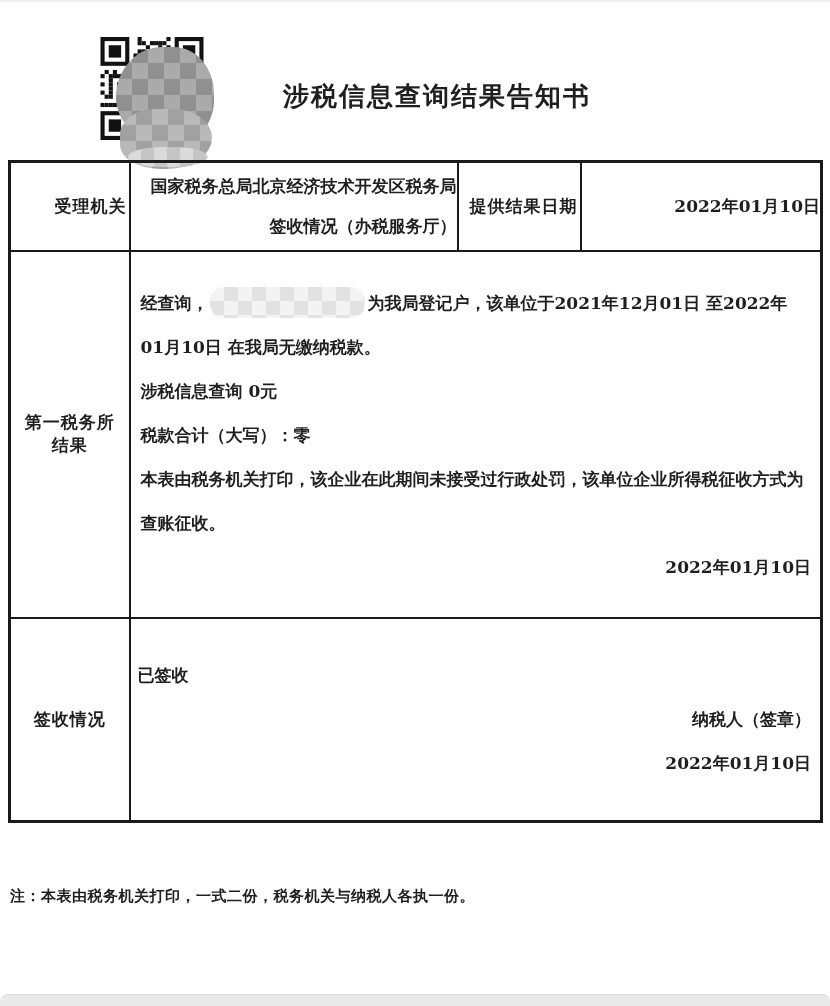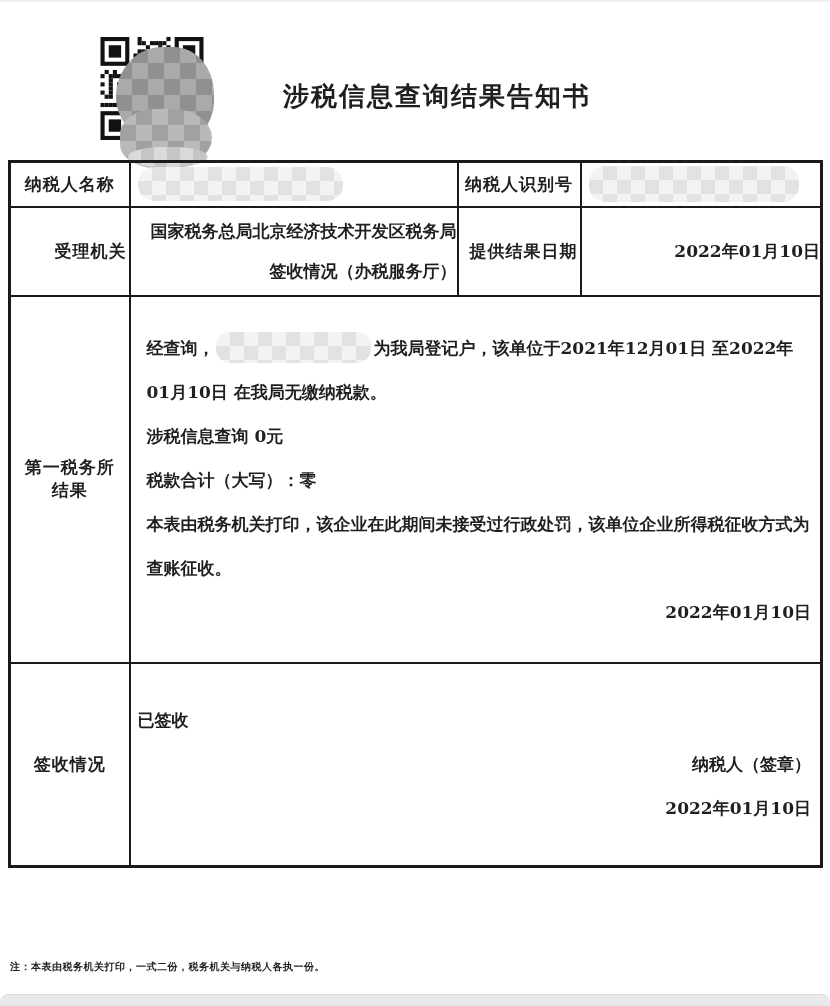--- a/index.html
+++ b/index.html
@@ -55,36 +55,36 @@
     background-color:#ececec;
     background-image:repeating-conic-gradient(#e2e2e2 0% 25%, #f3f3f3 0% 50%);
     background-size:28px 28px; filter:blur(0.7px);
   }
   .redact-name { width:205px; height:34px; }
   .redact-id   { width:210px; height:36px; }
   .redact-inline { display:inline-block; width:155px; height:31px;
     vertical-align:-9px; border-radius:14px; margin:0 3px 0 1px; }
 
   
-  .result-cell { vertical-align:top; line-height:44px; padding:1px 9px 0 16px; }
+  .result-cell { vertical-align:top; line-height:44px; padding:1px 9px 0 10px; }
   .result-cell p { margin:0; }
   .p-total   { margin-top:31px; }
   .p-totalcn { margin-top:2px; }
   .p-para2   { margin-top:33px; }
   .p-rdate   { text-align:right; }
 
   
   .sign-cell { vertical-align:top; line-height:44px; padding:0 9px 0 7px; }
   .sign-cell p { margin:0; }
   .sign-status { margin-top:45px; }
   .sign-by   { margin-top:45px; text-align:right; }
   .sign-date { margin-top:5px;  text-align:right; }
 
   
-  .note { position:absolute; left:10px; top:960px; font-size:10px; letter-spacing:0.5px; }
+  .note { position:absolute; left:10px; top:887px; font-size:15px; letter-spacing:0.5px; }
   .bottom-bar { position:absolute; left:0; right:0; bottom:0; height:12px;
     background:#e9e9eb; border-radius:8px 8px 0 0; border-top:1px solid #dcdcde; }
 </style>
 </head>
 <body>
 
 <div class="page">
   <div class="top-hairline"></div>
 
   <div class="qr-wrap">
@@ -309,30 +309,20 @@
   <h1 class="title">涉税信息查询结果告知书</h1>
 
   <table class="doc-table">
     <colgroup>
       <col style="width:120px">
         <col style="width:328px">
       <col style="width:123px">
         <col style="width:241px">
     </colgroup>
     <tbody>
-      <tr class="r1">
-        <td class="lbl">纳税人名称</td>
-        <td class="val">
-          <div class="redact redact-name"></div>
-        </td>
-        <td class="lbl">纳税人识别号</td>
-        <td class="val">
-          <div class="redact redact-id"></div>
-        </td>
-      </tr>
       <tr class="r2">
         <td class="lbl">受理机关</td>
         <td class="val authority">
           <div>国家税务总局北京经济技术开发区税务局</div>
           <div>签收情况（办税服务厅）</div>
         </td>
         <td class="lbl">提供结果日期</td>
         <td class="val">2022年01月10日</td>
       </tr>
       <tr class="r4">

